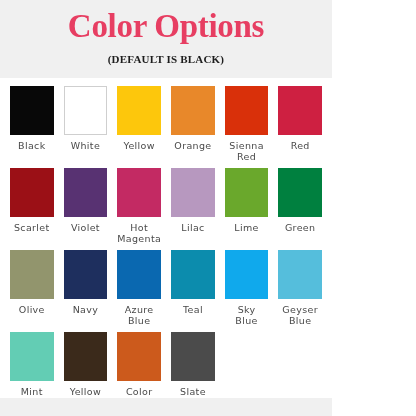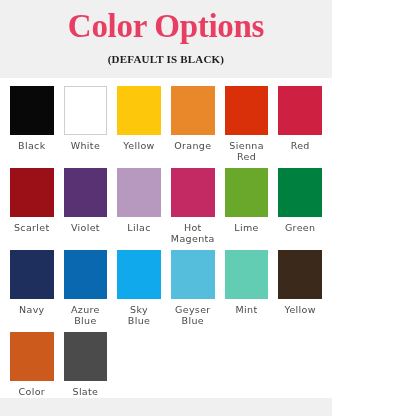--- a/index.html
+++ b/index.html
@@ -146,46 +146,54 @@
         </div>
         <div class="cell">
           <div class="swatch" style="background: rgb(155, 16, 22);"></div>
           <div class="cell-label">Scarlet</div>
         </div>
         <div class="cell">
           <div class="swatch" style="background: rgb(88, 50, 114);"></div>
           <div class="cell-label">Violet</div>
         </div>
         <div class="cell">
-          <div class="swatch" style="background: rgb(183, 152, 191);"></div>
-          <div class="cell-label">Lilac</div>
-        </div>
-        <div class="cell">
           <div class="swatch" style="background: rgb(195, 42, 99);"></div>
           <div class="cell-label">Hot
 Magenta</div>
         </div>
         <div class="cell">
+          <div class="swatch" style="background: rgb(183, 152, 191);"></div>
+          <div class="cell-label">Lilac</div>
+        </div>
+        <div class="cell">
           <div class="swatch" style="background: rgb(106, 168, 44);"></div>
           <div class="cell-label">Lime</div>
         </div>
         <div class="cell">
           <div class="swatch" style="background: rgb(0, 128, 63);"></div>
           <div class="cell-label">Green</div>
+        </div>
+        <div class="cell">
+          <div class="swatch" style="background: rgb(146, 149, 109);"></div>
+          <div class="cell-label">Olive</div>
         </div>
         <div class="cell">
           <div class="swatch" style="background: rgb(30, 47, 94);"></div>
           <div class="cell-label">Navy</div>
         </div>
         <div class="cell">
           <div class="swatch" style="background: rgb(10, 104, 176);"></div>
           <div class="cell-label">Azure
 Blue</div>
         </div>
         <div class="cell">
+          <div class="swatch" style="background: rgb(12, 140, 173);"></div>
+          <div class="cell-label">Teal</div>
+        </div>
+        <div class="cell">
           <div class="swatch" style="background: rgb(16, 169, 236);"></div>
           <div class="cell-label">Sky
 Blue</div>
         </div>
         <div class="cell">
           <div class="swatch" style="background: rgb(85, 190, 220);"></div>
           <div class="cell-label">Geyser
 Blue</div>
         </div>
         <div class="cell">

